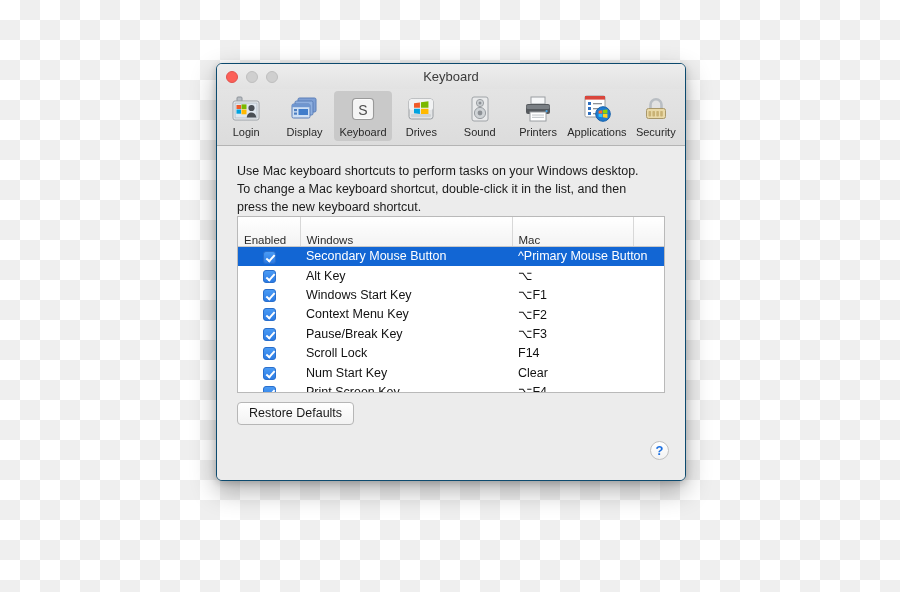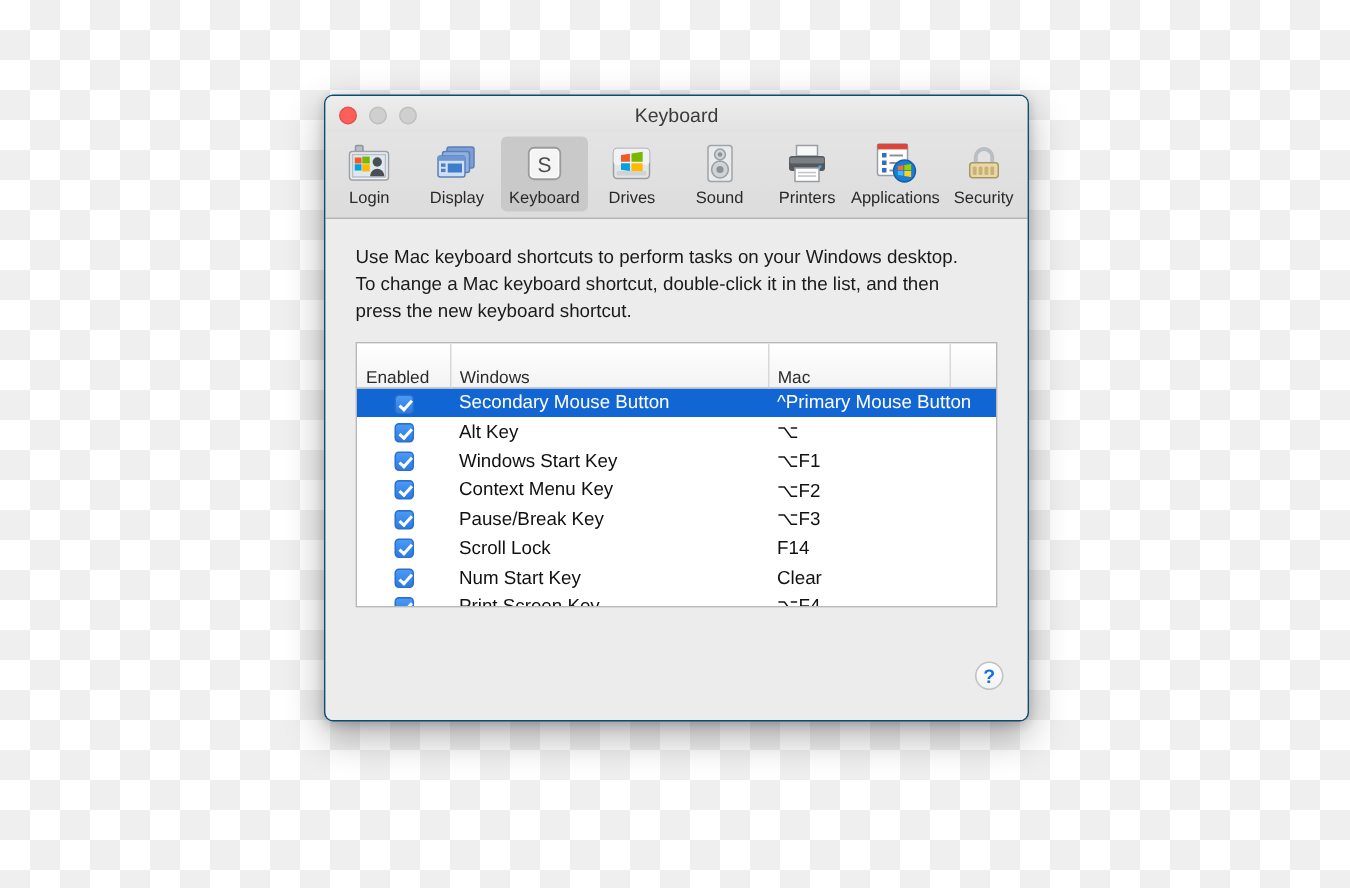--- a/index.html
+++ b/index.html
@@ -103,21 +103,20 @@
     flex: 1 1 auto;
     background: #ececec;
     padding: 16px 20px 0 20px;
     position: relative;
   }
   #description {
     font-size: 12.5px;
     line-height: 18px;
     color: #1a1a1a;
     width: 415px;
-    margin-bottom: 12px;
   }
 
   
   #table-wrap {
     border: 1px solid #b9b9b9;
     background: #ffffff;
     height: 177px;
     overflow: hidden;
   }
   table { width: 100%; border-collapse: collapse; }
@@ -406,17 +405,20 @@
             </tr>
             <tr>
               <td class="cell-check"><span class="checkbox"></span></td>
               <td class="cell-win">Print Screen Key</td>
               <td class="cell-mac" colspan="2">⌥F4</td>
             </tr>
           </tbody>
       </table>
     </div>
 
+    <div id="bottom-bar">
+      <button id="restore-defaults">Restore Defaults</button>
+    </div>
 
     <div id="help-button">?</div>
 
   </div>
 </div>
 
 </body></html>

